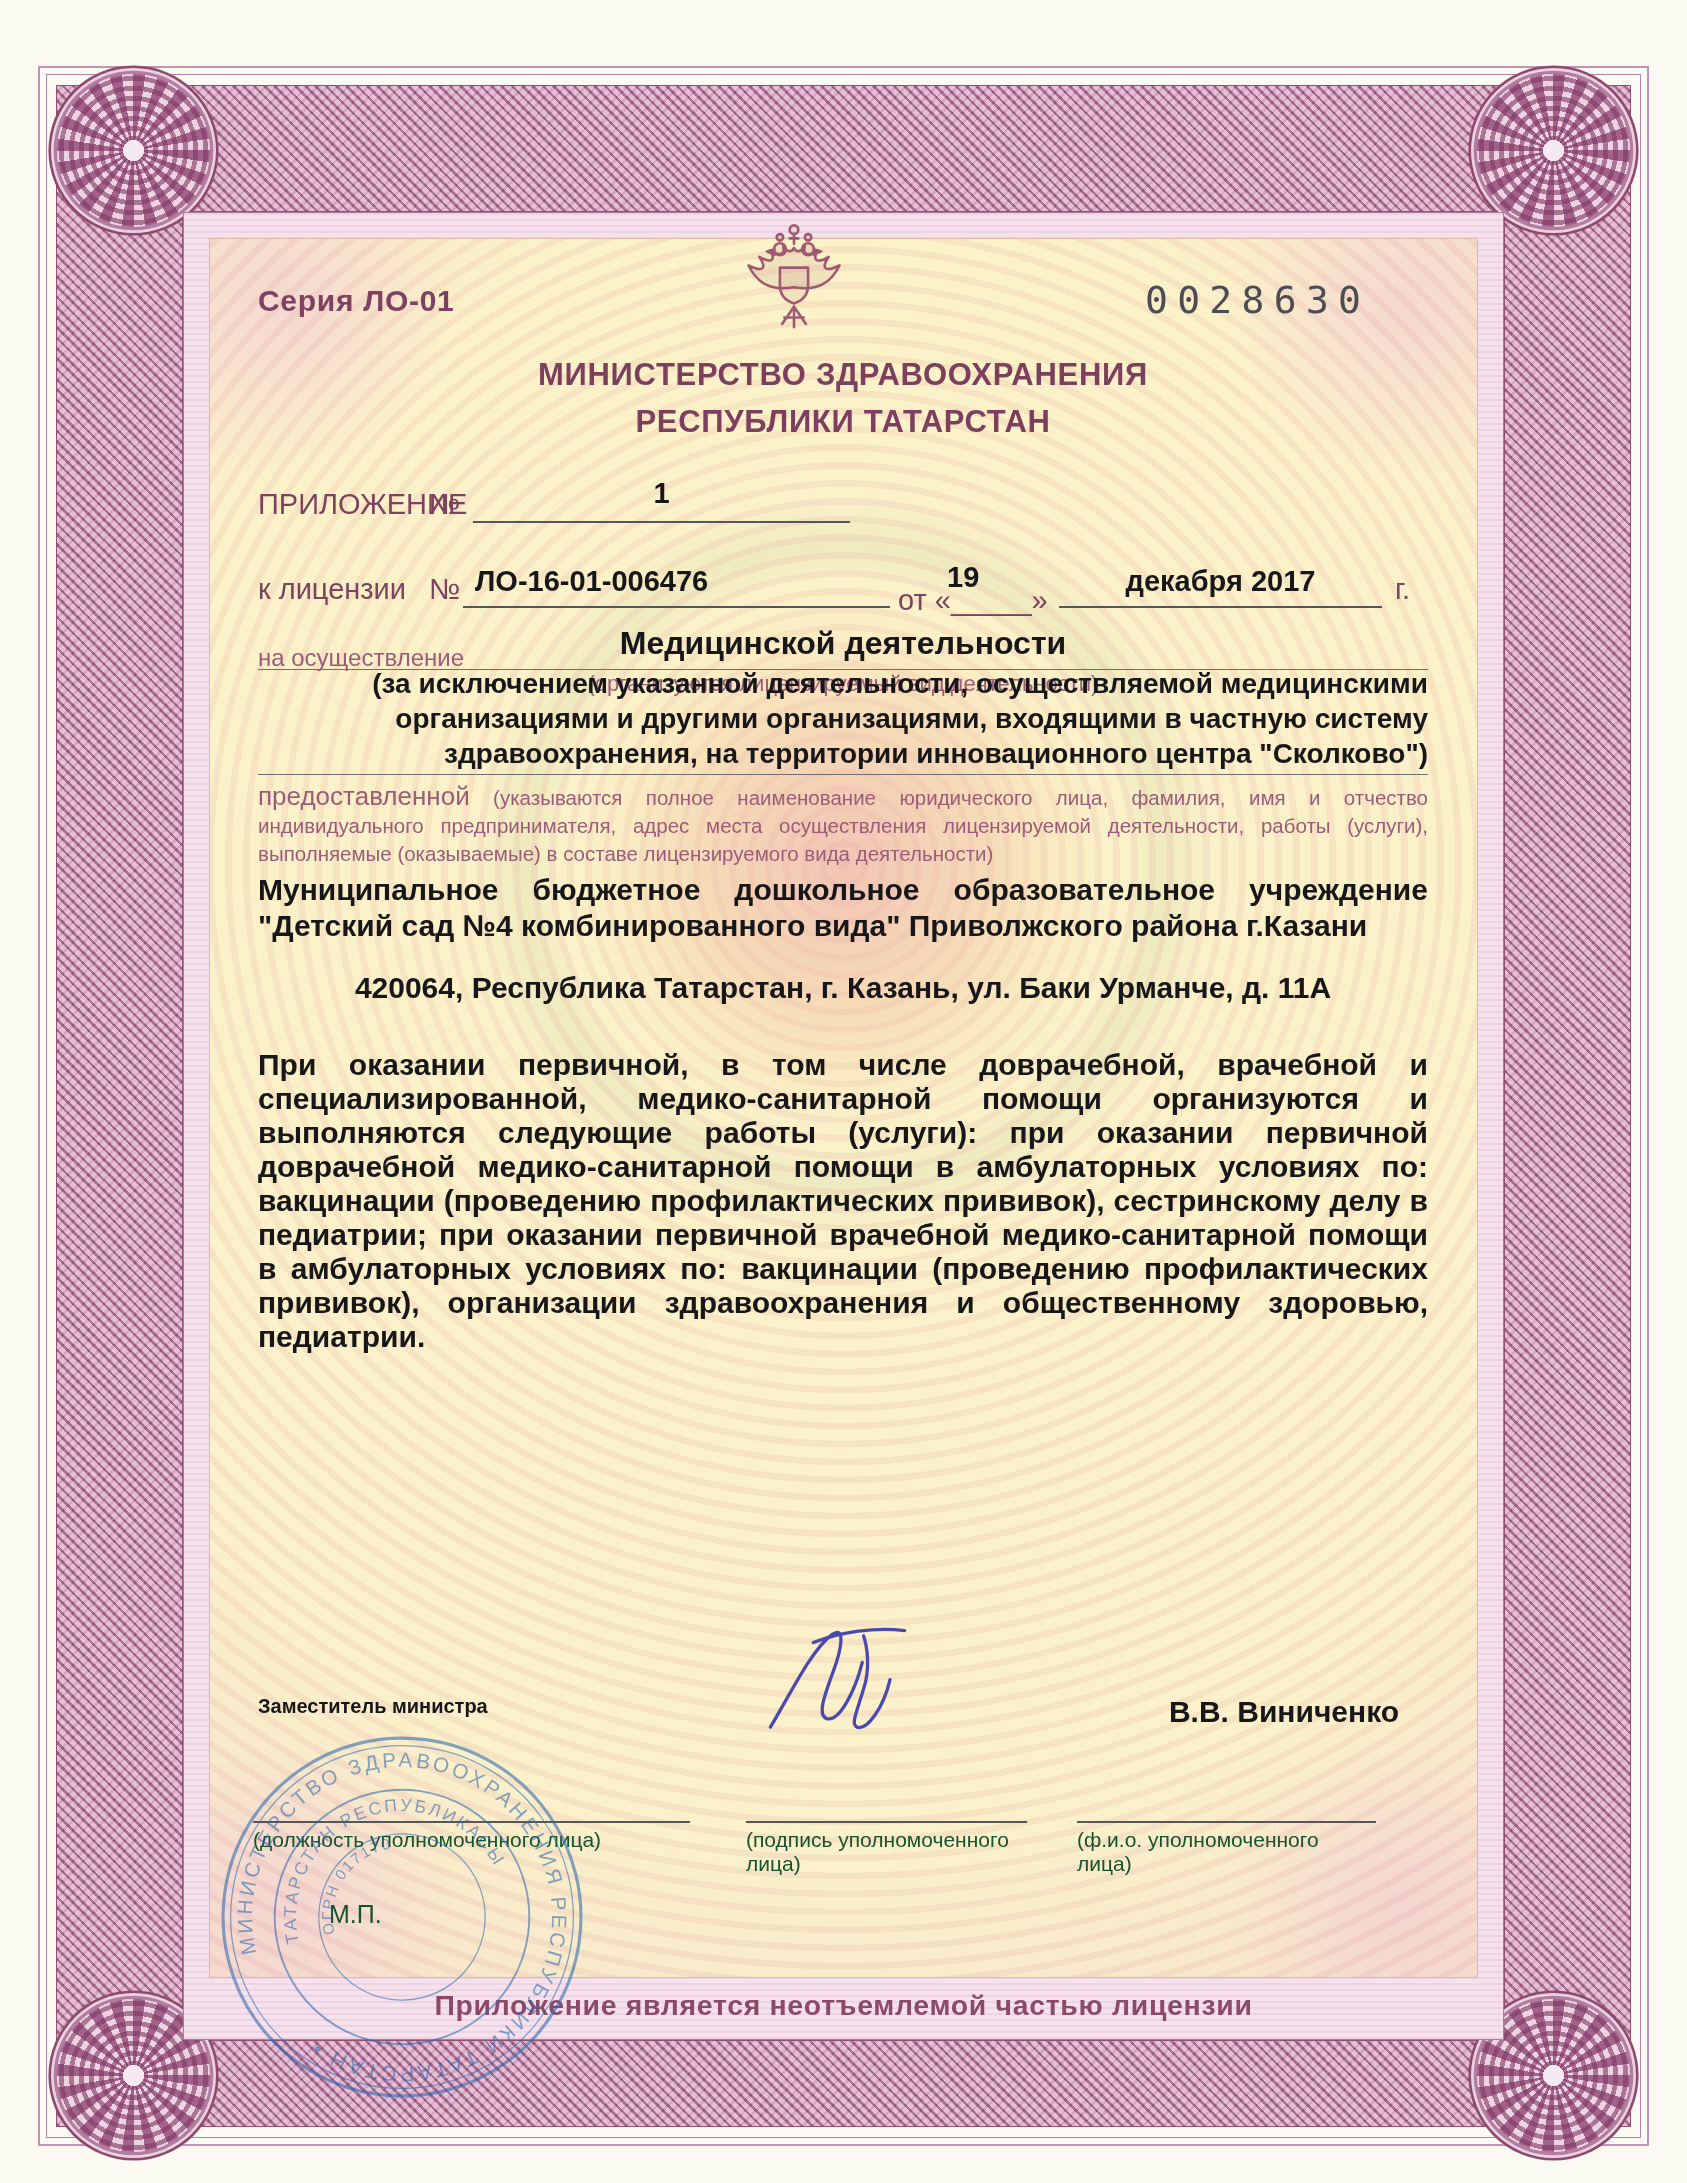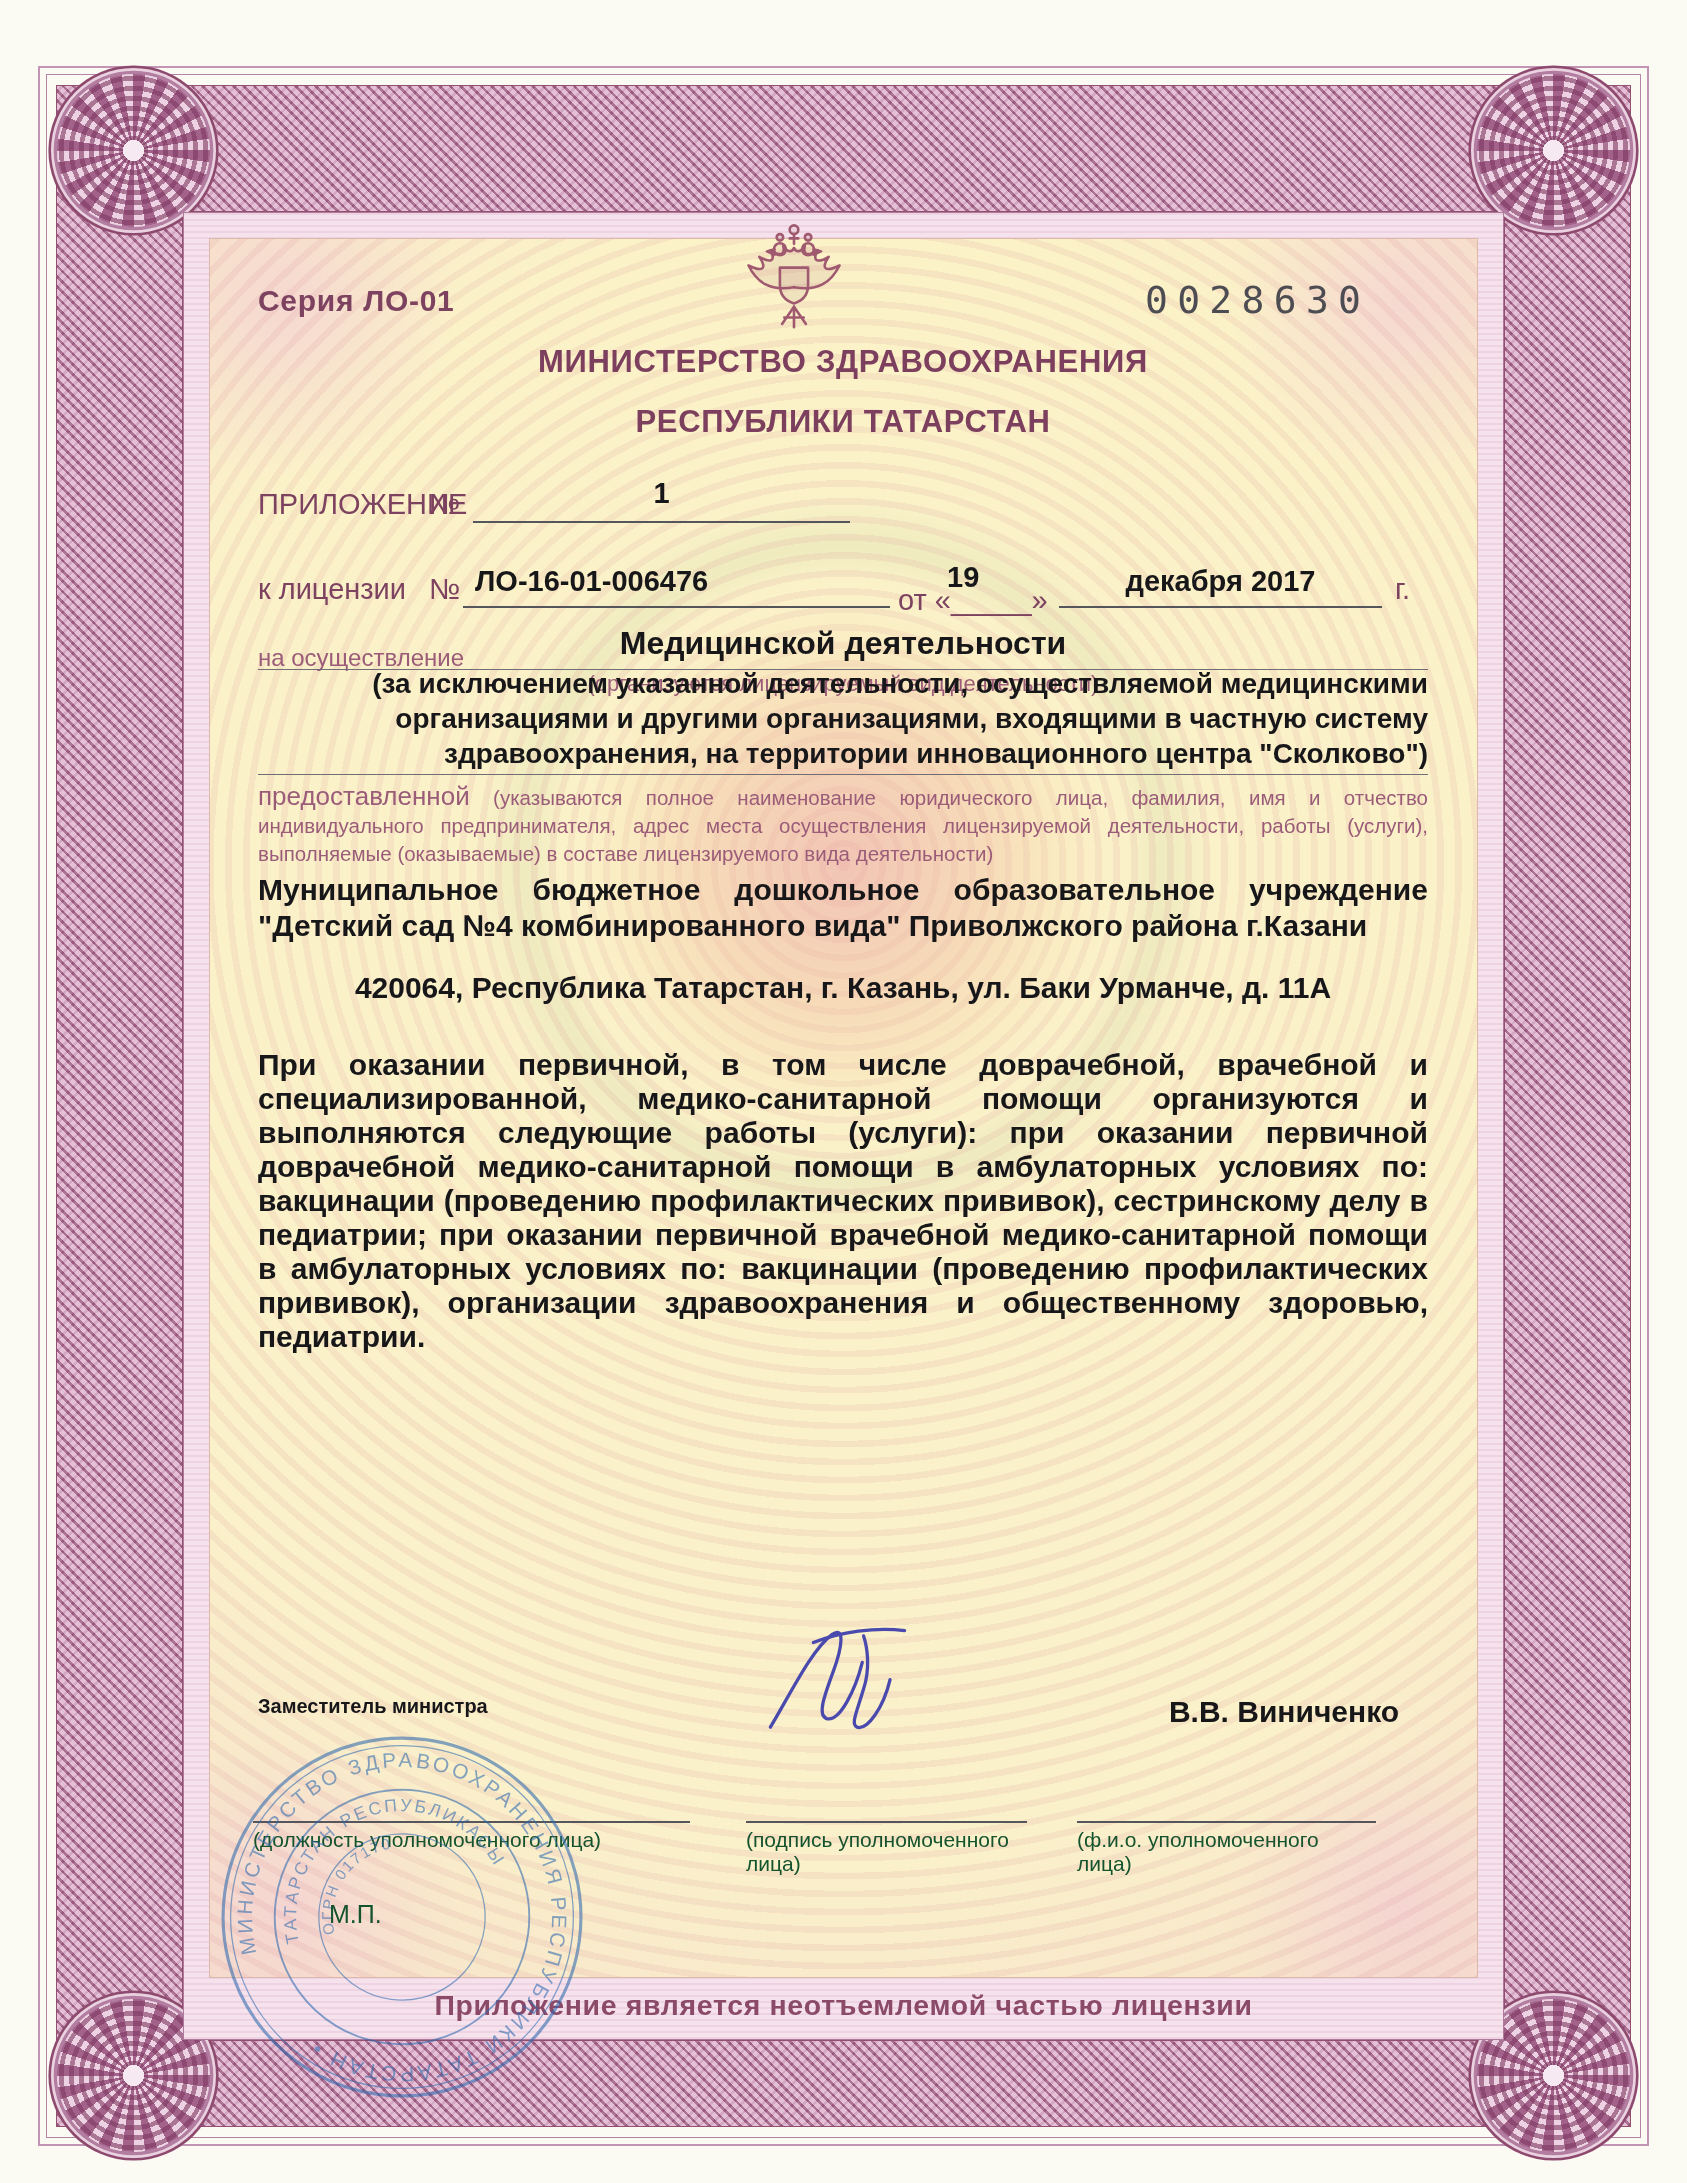--- a/index.html
+++ b/index.html
@@ -58,21 +58,21 @@
   .bold { font-weight:bold; }
 
   .series { left:258px; top:284px; font-size:30px; font-weight:bold; color:#7c4260; letter-spacing:0.7px; }
   .serial { left:1145px; top:278px; font-size:38px; letter-spacing:9.3px; color:#4c4c52;
             font-family:"DejaVu Sans Mono", monospace; }
 
   .eagle { left:728px; top:220px; width:132px; height:130px; }
 
   .ministry { left:261px; width:1164px; text-align:center; font-size:31px; font-weight:bold;
               color:#7c3f5e; letter-spacing:0.7px; }
-  .ministry-1 { top:344px; }
+  .ministry-1 { top:357px; }
   .ministry-2 { top:404px; }
 
   .fieldline { position:absolute; height:0; border-bottom:2px solid #55555c; }
   .thinline  { position:absolute; height:0; border-bottom:1.3px solid #6e6e74; }
 
   .row { position:absolute; left:0; top:0; width:1687px; }
   .lbl { position:absolute; font-size:29px; color:#7c4260; }
   .val { position:absolute; font-size:29px; font-weight:bold; color:#17171a; }
 
   .par { position:absolute; left:258px; width:1170px; color:#17171a; }

